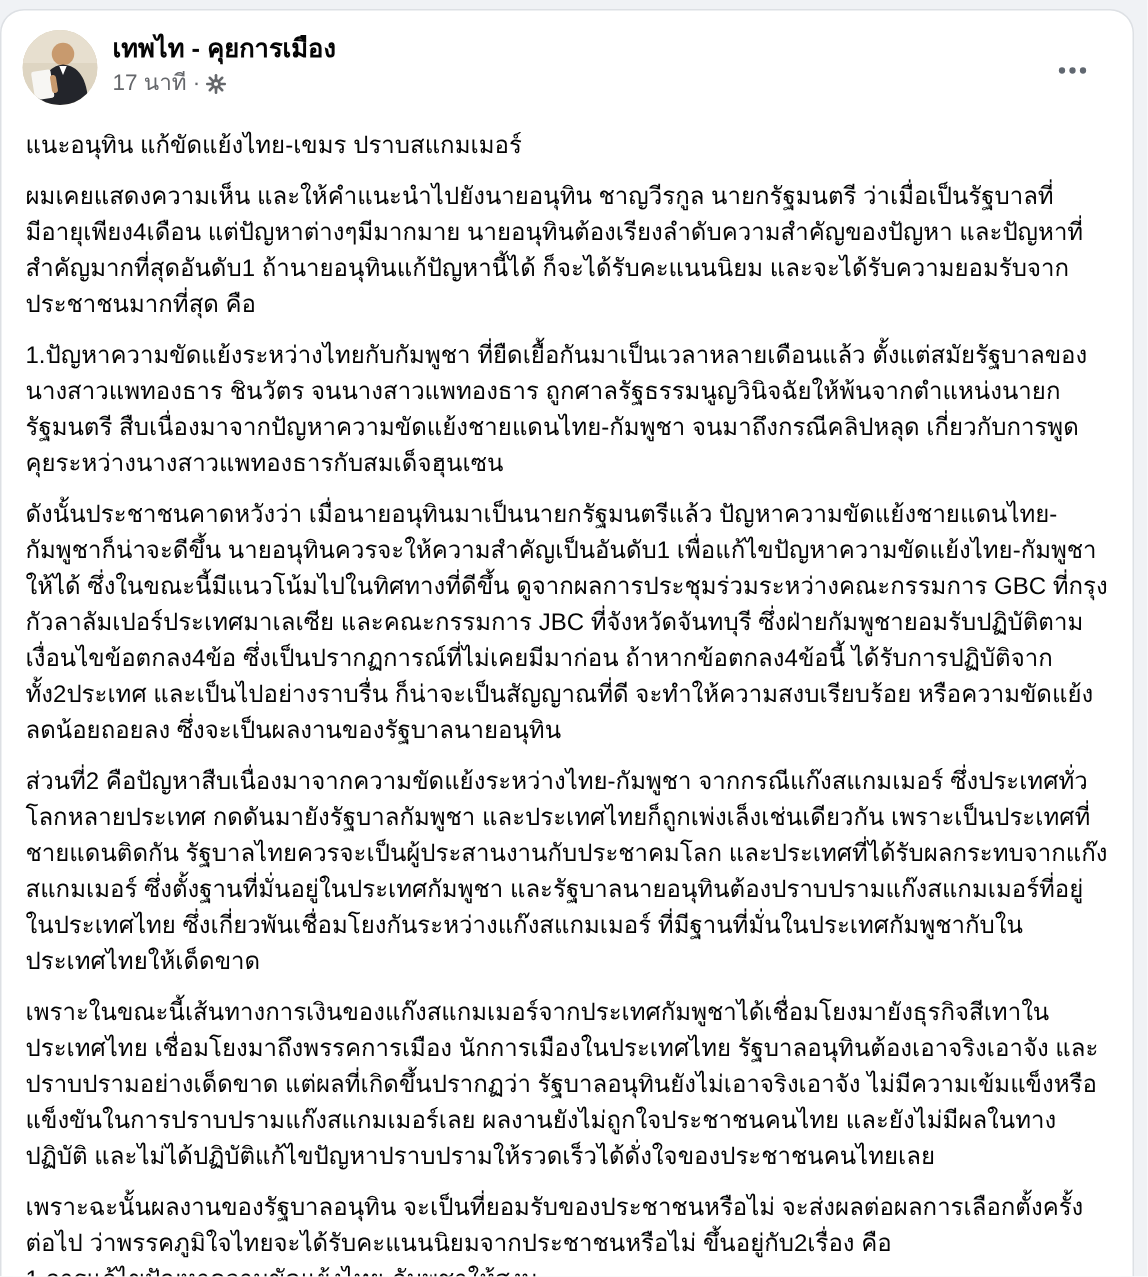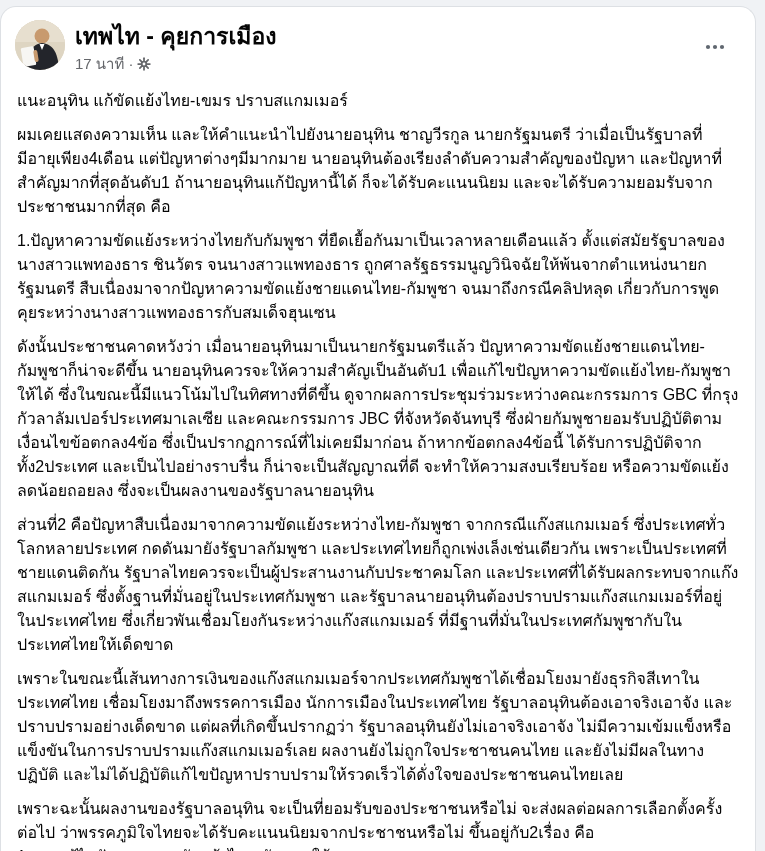--- a/index.html
+++ b/index.html
@@ -25,21 +25,21 @@
     position:relative;
   }
   .avatar{
     width:50px;height:50px;border-radius:50%;
     overflow:hidden;flex:0 0 auto;cursor:pointer;
     background:#ded5c2;
   }
   .avatar svg{display:block;width:100%;height:100%;}
   .hmeta{margin-left:10px;padding-top:2px;flex:1 1 auto;min-width:0;}
   .author{
-    font-size:23px;font-weight:700;color:#050505;line-height:1.25;
+    font-size:17px;font-weight:700;color:#050505;line-height:1.25;
     cursor:pointer;
   }
   .sub{
     margin-top:4px;display:flex;align-items:center;gap:4px;
     font-size:15px;color:#65676b;line-height:1.2;
   }
   .sub .timestamp{cursor:pointer;}
   .sub .dot{color:#65676b;}
   .gear{display:inline-flex;align-items:center;}
   .more-btn{

